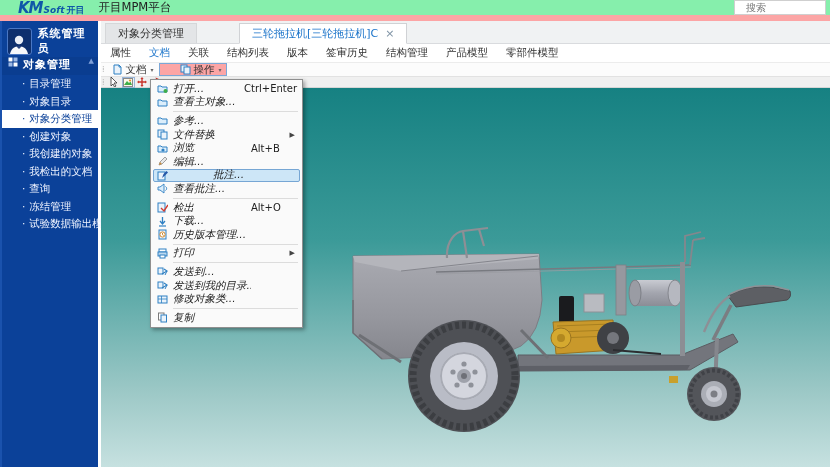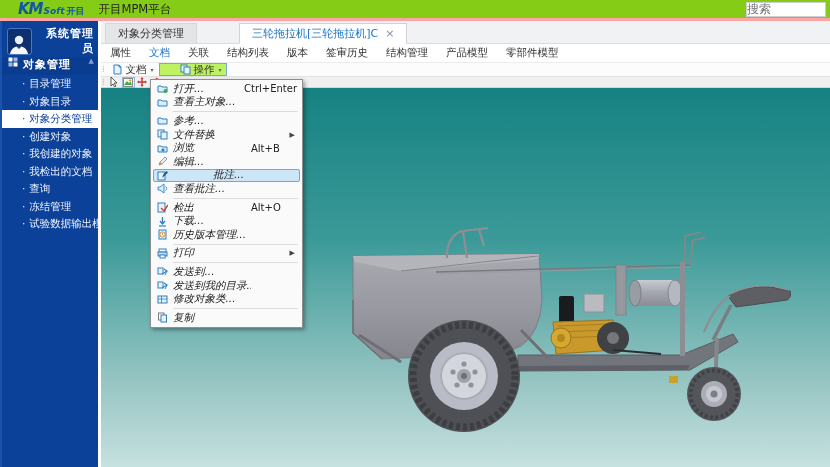--- a/index.html
+++ b/index.html
@@ -3,34 +3,34 @@
 <meta charset="utf-8">
 <style>
   * { margin:0; padding:0; box-sizing:border-box; }
   html,body { background:#d8d8d8; }
   .app {
     position:relative; width:830px; height:467px; overflow:hidden;
     background:#fff; font-family:"DejaVu Sans","Liberation Sans",sans-serif;
     font-size:11px; color:#333;
   }
   
-  .topbar { position:absolute; top:0; left:0; right:0; height:21px; background:#84cc16;
-    border-bottom:3px solid #fca5a5; display:flex; align-items:center; }
+  .topbar { position:absolute; top:0; left:0; right:0; height:21px; background:#86efac;
+    border-bottom:6px solid #fca5a5; display:flex; align-items:center; }
   .logo { display:flex; align-items:baseline; margin-left:18px; cursor:default; }
   .logo-km { font-style:italic; font-weight:bold; font-size:15px; color:#0f58a8; letter-spacing:-1px; }
   .logo-soft { font-style:italic; font-weight:bold; font-size:9px; color:#0f58a8; margin-left:1px; }
   .logo-cn { font-size:9px; font-weight:bold; color:#0f58a8; margin-left:2px; }
   .app-title { margin-left:14px; font-size:11.5px; color:#222; }
   .search-wrap { margin-left:auto; margin-right:4px; }
-  .search-wrap input { width:80px; height:15px; border:1px solid #cfcfcf; font-size:12px;
-    padding:0 0; color:#555; outline:none; font-family:inherit; }
+  .search-wrap input { width:92px; height:15px; border:1px solid #cfcfcf; font-size:10px;
+    padding:0 11px; color:#555; outline:none; font-family:inherit; }
   
   .sidebar { position:absolute; top:21px; left:0; width:98px; bottom:0; background:#0b4199; color:#fff; }
   .sidebar:after { content:""; position:absolute; top:0; bottom:0; left:0; width:2px; background:#1a52ad; }
-  .user-row { display:flex; align-items:center; padding:8px 4px 4px 7px; height:36px;text-align:right; }
+  .user-row { display:flex; align-items:center; padding:8px 4px 4px 7px; height:36px; }
   .avatar { width:26px; height:27px; border:1px solid #4a77c4; border-radius:3px; background:#0d2f6e;
     display:flex; align-items:flex-end; justify-content:center; overflow:hidden; }
   .user-name { font-size:11px; font-weight:bold; margin-left:6px; letter-spacing:1px; }
   .section-hd { display:flex; align-items:flex-start; height:18px; padding:0 4px 0 8px;
     font-weight:bold; font-size:11px; background:#0a3d90; }
   .section-hd .sec-label { margin-left:5px; letter-spacing:1px; }
   .sec-arrow { margin-left:auto; font-size:7px; color:#7fa0d8; cursor:pointer; }
   .side-list { list-style:none; }
   .side-list li { height:17.5px; line-height:17.5px; padding-left:22px; font-size:10.5px;
     color:#eef3ff; cursor:pointer; white-space:nowrap; }
@@ -50,21 +50,21 @@
     border-bottom:1px solid #ececec; display:flex; align-items:center; }
   .stab { padding:0 9px; font-size:10.5px; color:#333; cursor:pointer; white-space:nowrap; }
   .stab.active { color:#1b74ca; }
   .docbar { position:absolute; top:42px; left:0; right:0; height:13px; background:#fcfcfc;
     display:flex; align-items:center; }
   .grip { color:#b8b8b8; font-size:8px; letter-spacing:0; margin:0 2px 0 1px; }
   .tbtn { display:flex; align-items:center; height:13px; padding:0 4px; font-size:10.5px;
     color:#333; cursor:pointer; border:1px solid transparent; }
   .tbtn svg { margin-right:3px; }
   .tbtn .dd { font-size:6px; color:#666; margin-left:4px; }
-  .tbtn.pressed { background:#bef264; border:1px solid #7ba7d7;padding-left:20px; }
+  .tbtn.pressed { background:#fca5a5; border:1px solid #7ba7d7;padding-left:20px; }
   .viewbar { position:absolute; top:55px; left:0; right:0; height:12px; background:#f0f0f0;
     border-top:1px solid #e2e2e2; border-bottom:1px solid #d6d6d6; display:flex; align-items:center; }
   .vicon { width:13px; height:11px; margin:0 0 0 1px; display:flex; align-items:center;
     justify-content:center; cursor:pointer; border:1px solid transparent; }
   .vicon.sel { border:1px solid #9ab6d8; background:#e8f1fa; }
   
   .viewer { position:absolute; top:67px; left:0; right:0; bottom:0;
     background:linear-gradient(#168182,#3b9a98 40%,#9cc8c6 80%,#c6e1e0); }
   .viewer svg { position:absolute; top:0; left:0; }
   

